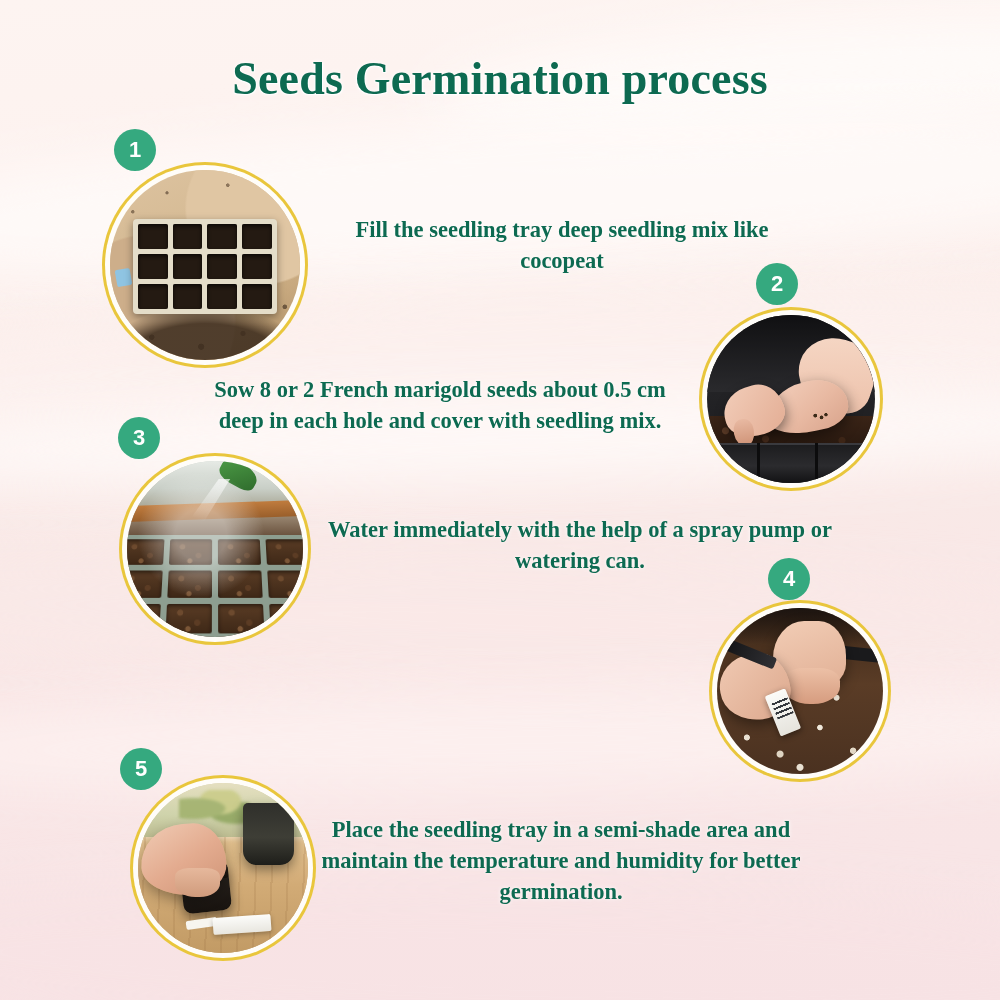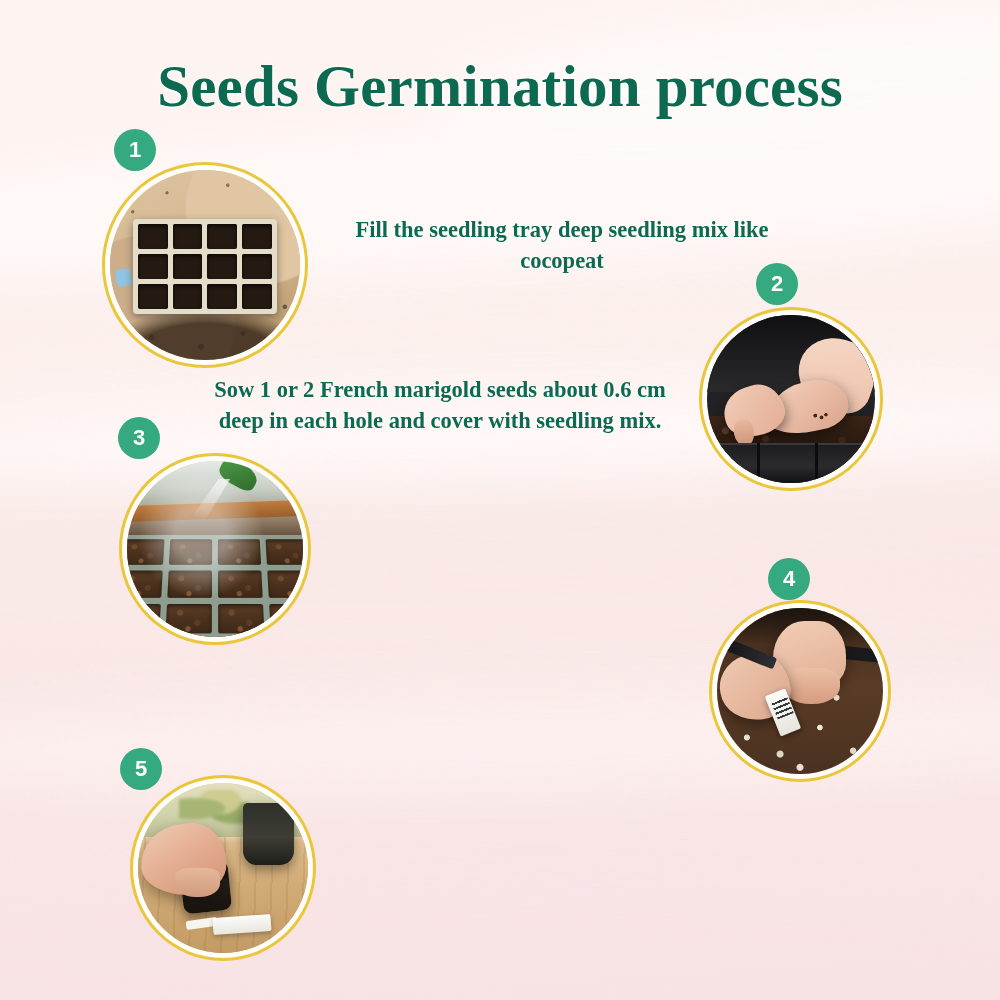--- a/index.html
+++ b/index.html
@@ -44,21 +44,21 @@
             background:rgba(255,248,246,.55); transform:rotate(-1.2deg); }
   .wash-f { left:-200px; top:880px;  width:1460px; height:170px;
             background:rgba(247,226,228,.55); transform:rotate(1.4deg); }
   .wash-g { left:430px;  top:20px;   width:760px;  height:110px;
             background:rgba(255,253,252,.70); transform:rotate(-4deg); }
 
   
   #title {
     position:absolute; left:0; top:52px; width:1000px;
     text-align:center;
-    font-size:59px;
+    font-size:46px;
     font-weight:700;
     font-style:normal;
     letter-spacing:.2px;
     color:#0d6a51;
     text-shadow: 0 0 5px #fff, 1px 1px 0 rgba(255,255,255,.9), -1px 1px 0 rgba(255,255,255,.7);
   }
 
   
   .step-text {
     position:absolute;
@@ -324,21 +324,21 @@
       <div class="s2-palm"></div>
       <div class="s2-hand"></div>
       <div class="s2-finger"></div>
       <div class="s2-seeds"></div>
       <div class="s2-tray"></div>
       <div class="s2-traydiv1"></div>
       <div class="s2-traydiv2"></div>
     </div>
   </div>
 
-  <div class="step-text" style="left:195px; top:374px; width:490px; text-align:center;">Sow 1 or 2 French marigold seeds about 0.6 cm deep in each hole and cover with seedling mix.</div>
+  <div class="step-text" style="left:195px; top:374px; width:490px; text-align:center;">Sow 8 or 2 French marigold seeds about 0.5 cm deep in each hole and cover with seedling mix.</div>
 
   <div class="badge" style="left:118px; top:417px;">3</div>
 
   <div class="photo" style="left:122px; top:456px; width:186px; height:186px;">
     <div class="photo-inner">
       <div class="s3-bg"></div>
       <div class="s3-wall"></div>
       <div class="s3-plank"></div>
       <div class="s3-tray">
         <div class="s3-cell"></div>
@@ -353,20 +353,21 @@
           <div class="s3-cell"></div>
           <div class="s3-cell"></div>
           <div class="s3-cell"></div>
       </div>
       <div class="s3-nozzle"></div>
       <div class="s3-spray"></div>
       <div class="s3-mist"></div>
     </div>
   </div>
 
+  <div class="step-text" style="left:310px; top:514px; width:540px; text-align:center;">Water immediately with the help of a spray pump or watering can.</div>
 
   <div class="badge" style="left:768px; top:558px;">4</div>
 
   <div class="photo" style="left:712px; top:603px; width:176px; height:176px;">
     <div class="photo-inner">
       <div class="s4-bg"></div>
       <div class="s4-darktop"></div>
       <div class="s4-traylip"></div>
       <div class="s4-handR"></div>
       <div class="s4-fingers"></div>
@@ -390,14 +391,15 @@
       <div class="s5-pot"></div>
       <div class="s5-tray"></div>
       <div class="s5-traysoil"></div>
       <div class="s5-hand"></div>
       <div class="s5-knuckles"></div>
       <div class="s5-label2"></div>
       <div class="s5-label"></div>
     </div>
   </div>
 
+  <div class="step-text" style="left:318px; top:814px; width:486px; text-align:center;">Place the seedling tray in a semi-shade area and maintain the temperature and humidity for better germination.</div>
 
 </div>
 
 </body></html>

